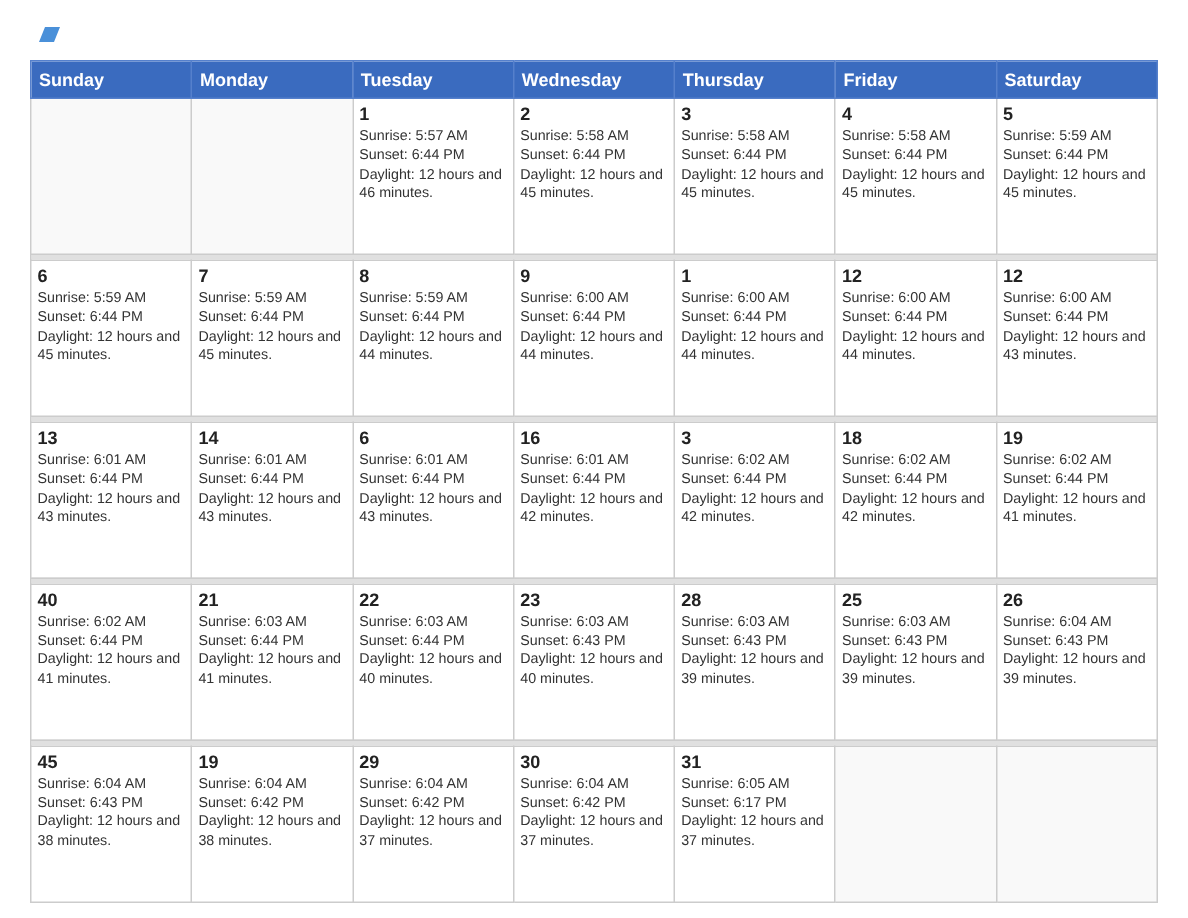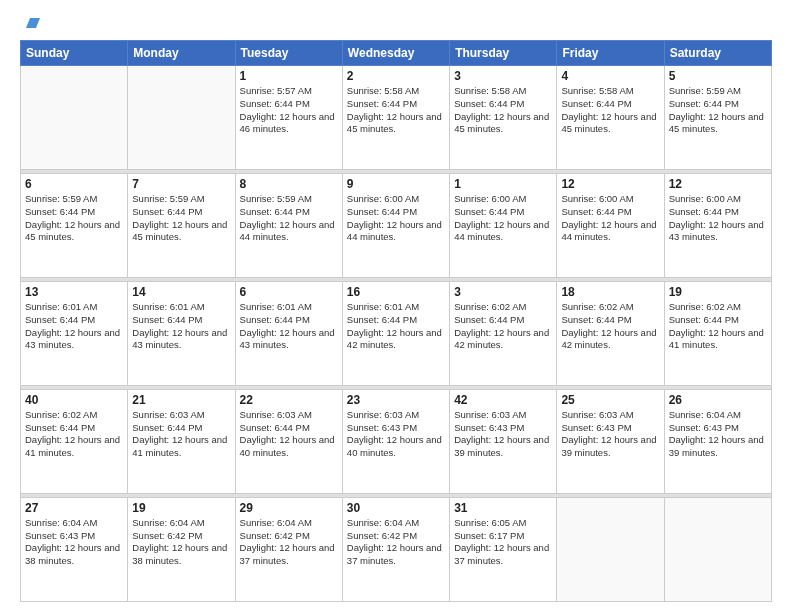--- a/index.html
+++ b/index.html
@@ -279,21 +279,21 @@
 Sunset: 6:44 PM
 Daylight: 12 hours and 40 minutes.</div>
           </td>
           <td>
             <span class="day-num">23</span>
             <div class="day-info" style="white-space: pre-line;">Sunrise: 6:03 AM
 Sunset: 6:43 PM
 Daylight: 12 hours and 40 minutes.</div>
           </td>
           <td>
-            <span class="day-num">42</span>
+            <span class="day-num">28</span>
             <div class="day-info" style="white-space: pre-line;">Sunrise: 6:03 AM
 Sunset: 6:43 PM
 Daylight: 12 hours and 39 minutes.</div>
           </td>
           <td>
             <span class="day-num">25</span>
             <div class="day-info" style="white-space: pre-line;">Sunrise: 6:03 AM
 Sunset: 6:43 PM
 Daylight: 12 hours and 39 minutes.</div>
           </td>
@@ -302,21 +302,21 @@
             <div class="day-info" style="white-space: pre-line;">Sunrise: 6:04 AM
 Sunset: 6:43 PM
 Daylight: 12 hours and 39 minutes.</div>
           </td>
         </tr>
         <tr>
           <td colspan="7" style="height: 3px; background: rgb(224, 224, 224); padding: 0px; border: 1px solid rgb(204, 204, 204);"></td>
         </tr>
         <tr>
           <td>
-            <span class="day-num">27</span>
+            <span class="day-num">45</span>
             <div class="day-info" style="white-space: pre-line;">Sunrise: 6:04 AM
 Sunset: 6:43 PM
 Daylight: 12 hours and 38 minutes.</div>
           </td>
           <td>
             <span class="day-num">19</span>
             <div class="day-info" style="white-space: pre-line;">Sunrise: 6:04 AM
 Sunset: 6:42 PM
 Daylight: 12 hours and 38 minutes.</div>
           </td>

